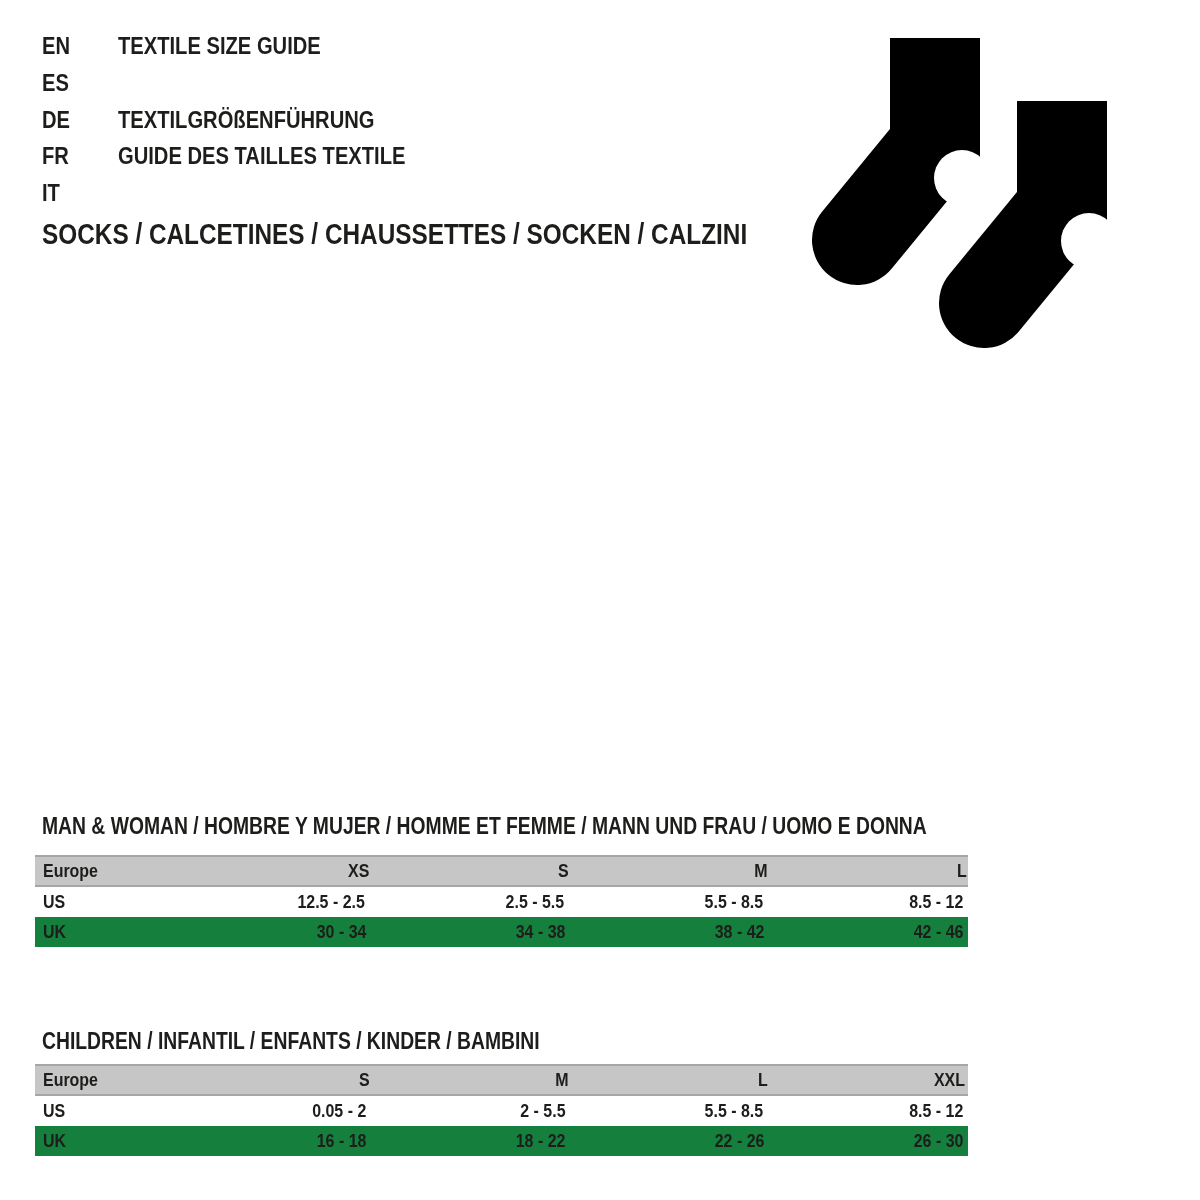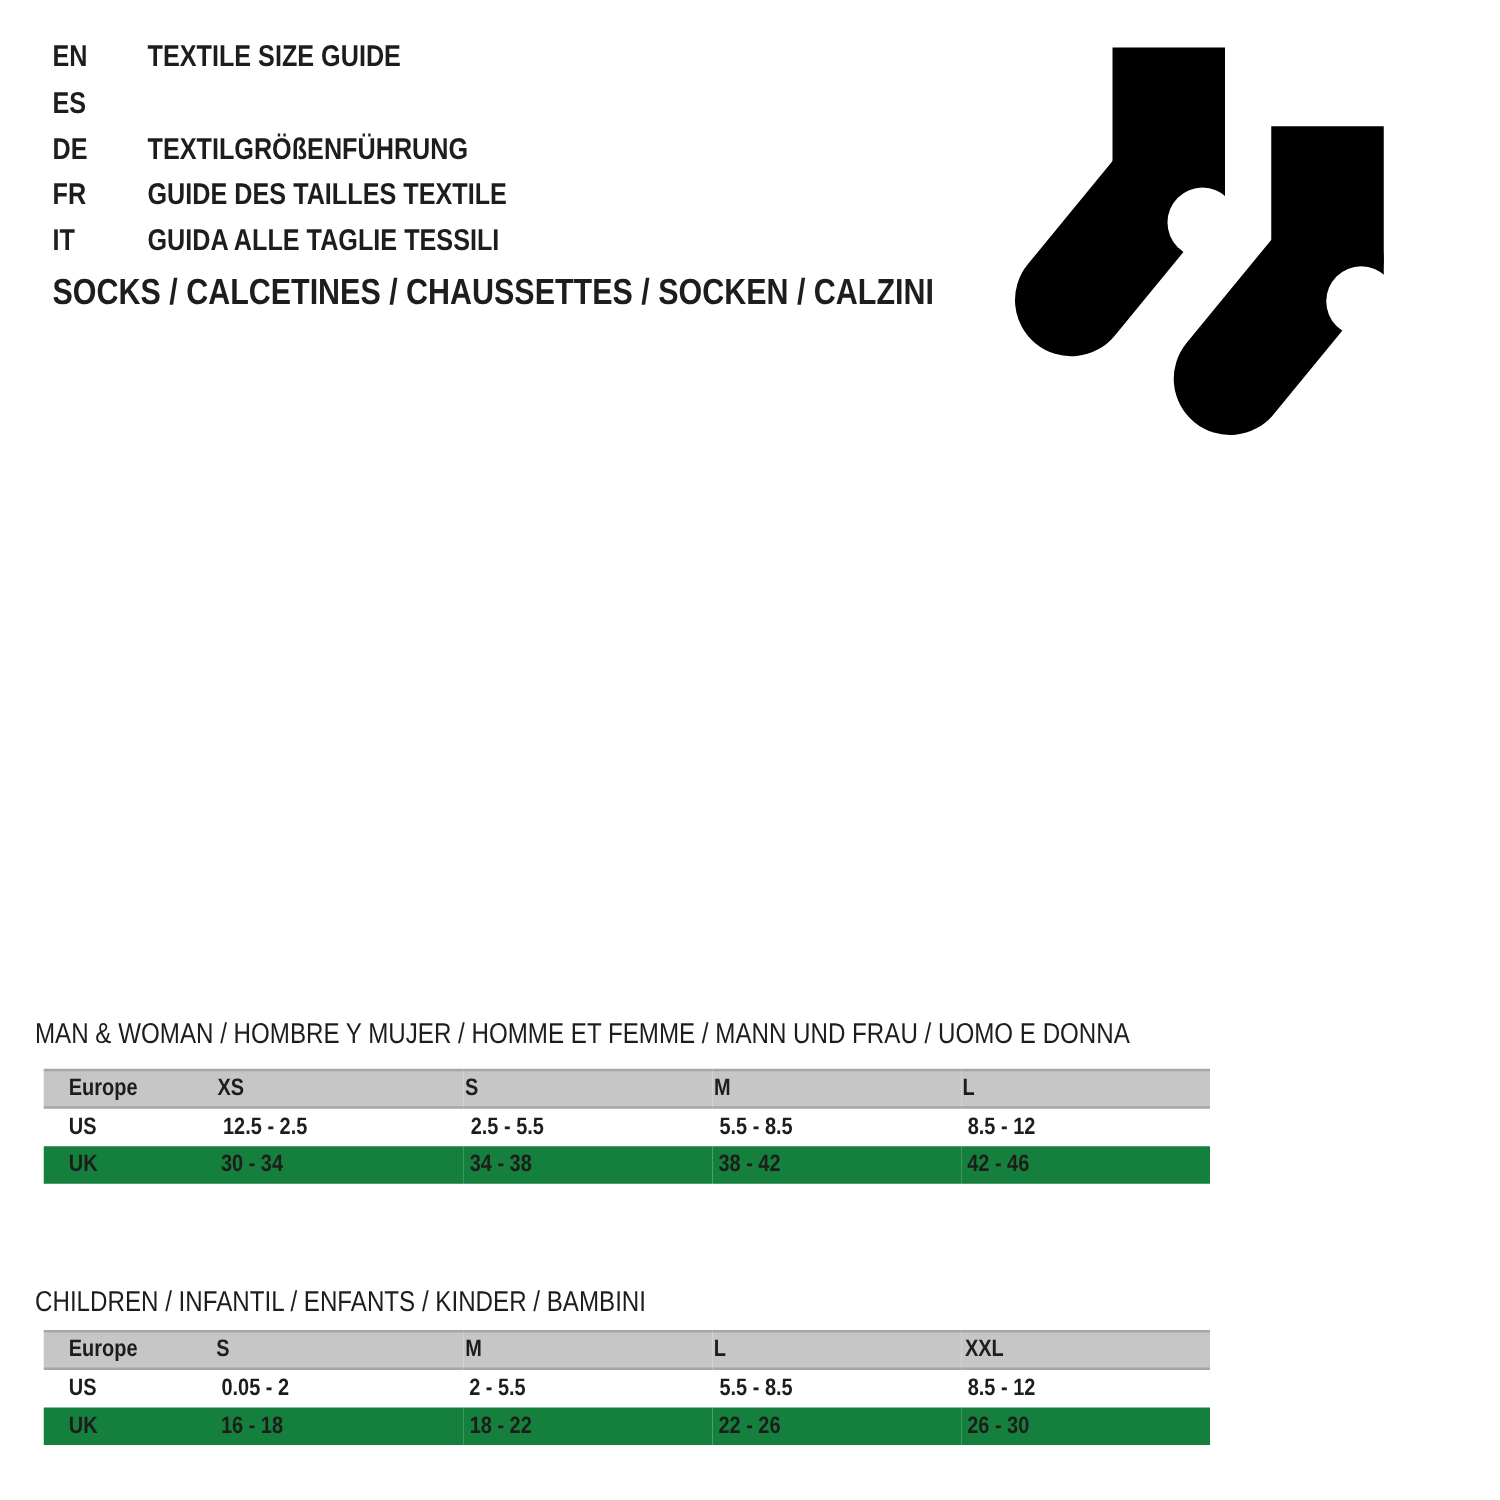--- a/index.html
+++ b/index.html
@@ -14,34 +14,34 @@
   .lang-block{position:absolute;left:42px;top:28px;}
   .lang-row{display:grid;grid-template-columns:76px auto;height:36.8px;line-height:36.8px;
     font-size:24px;font-weight:bold;}
   
   .category-line{position:absolute;left:42px;top:219px;font-size:29px;font-weight:bold;line-height:30px;}
 
   
   .socks-icon{position:absolute;left:810px;top:33px;width:310px;height:322px;}
 
   
-  .tbl-title{position:absolute;left:28px;font-size:23px;font-weight:normal;line-height:24px;}
+  .tbl-title{position:absolute;left:42px;font-size:23px;font-weight:bold;line-height:24px;}
   .tbl-title-1{top:814px;}
   .tbl-title-2{top:1029px;}
 
   
   .size-table{position:absolute;left:35px;width:933px;border-collapse:collapse;table-layout:fixed;
     font-size:19px;font-weight:bold;}
   .size-table-1{top:855px;}
   .size-table-2{top:1064px;}
   .size-table col.c-label{width:137px;}
   .size-table col.c-val{width:199px;}
-  .size-table td,.size-table th{padding:0;height:30px;line-height:30px;text-align:left;
+  .size-table td,.size-table th{padding:0;height:30px;line-height:30px;text-align:right;
     font-weight:bold;vertical-align:middle;}
-  .size-table .lbl{text-align:left;padding-left:20px;}
+  .size-table .lbl{text-align:left;padding-left:8px;}
   .size-table tr.hdr{background:#c6c6c6;}
   .size-table tr.hdr th{border-top:2px solid #a6a6a6;border-bottom:2px solid #a6a6a6;height:28px;line-height:28px;}
   .size-table tr.row-us{background:#ffffff;margin-top:24px;}
   .size-table tr.row-uk{background:#15803d;}
 </style>
 </head>
 <body>
 
 <div class="canvas">
 
@@ -56,21 +56,20 @@
     <div class="lang-row">
       <span><span class="cond-l">DE</span></span>
       <span><span class="cond-l">TEXTILGRÖßENFÜHRUNG</span></span>
     </div>
     <div class="lang-row">
       <span><span class="cond-l">FR</span></span>
       <span><span class="cond-l">GUIDE DES TAILLES TEXTILE</span></span>
     </div>
     <div class="lang-row">
       <span><span class="cond-l">IT</span></span>
-      <span><span class="cond-l">GUIDA ALLE TAGLIE TESSILI</span></span>
     </div>
   </div>
 
   <div class="category-line">
     <span class="cond-l">SOCKS / CALCETINES / CHAUSSETTES / SOCKEN / CALZINI</span>
   </div>
 
   <svg class="socks-icon" viewBox="0 0 310 322" xmlns="http://www.w3.org/2000/svg" aria-hidden="true">
     <g fill="#000000">
       <rect x="80" y="5" width="90" height="132"></rect>

